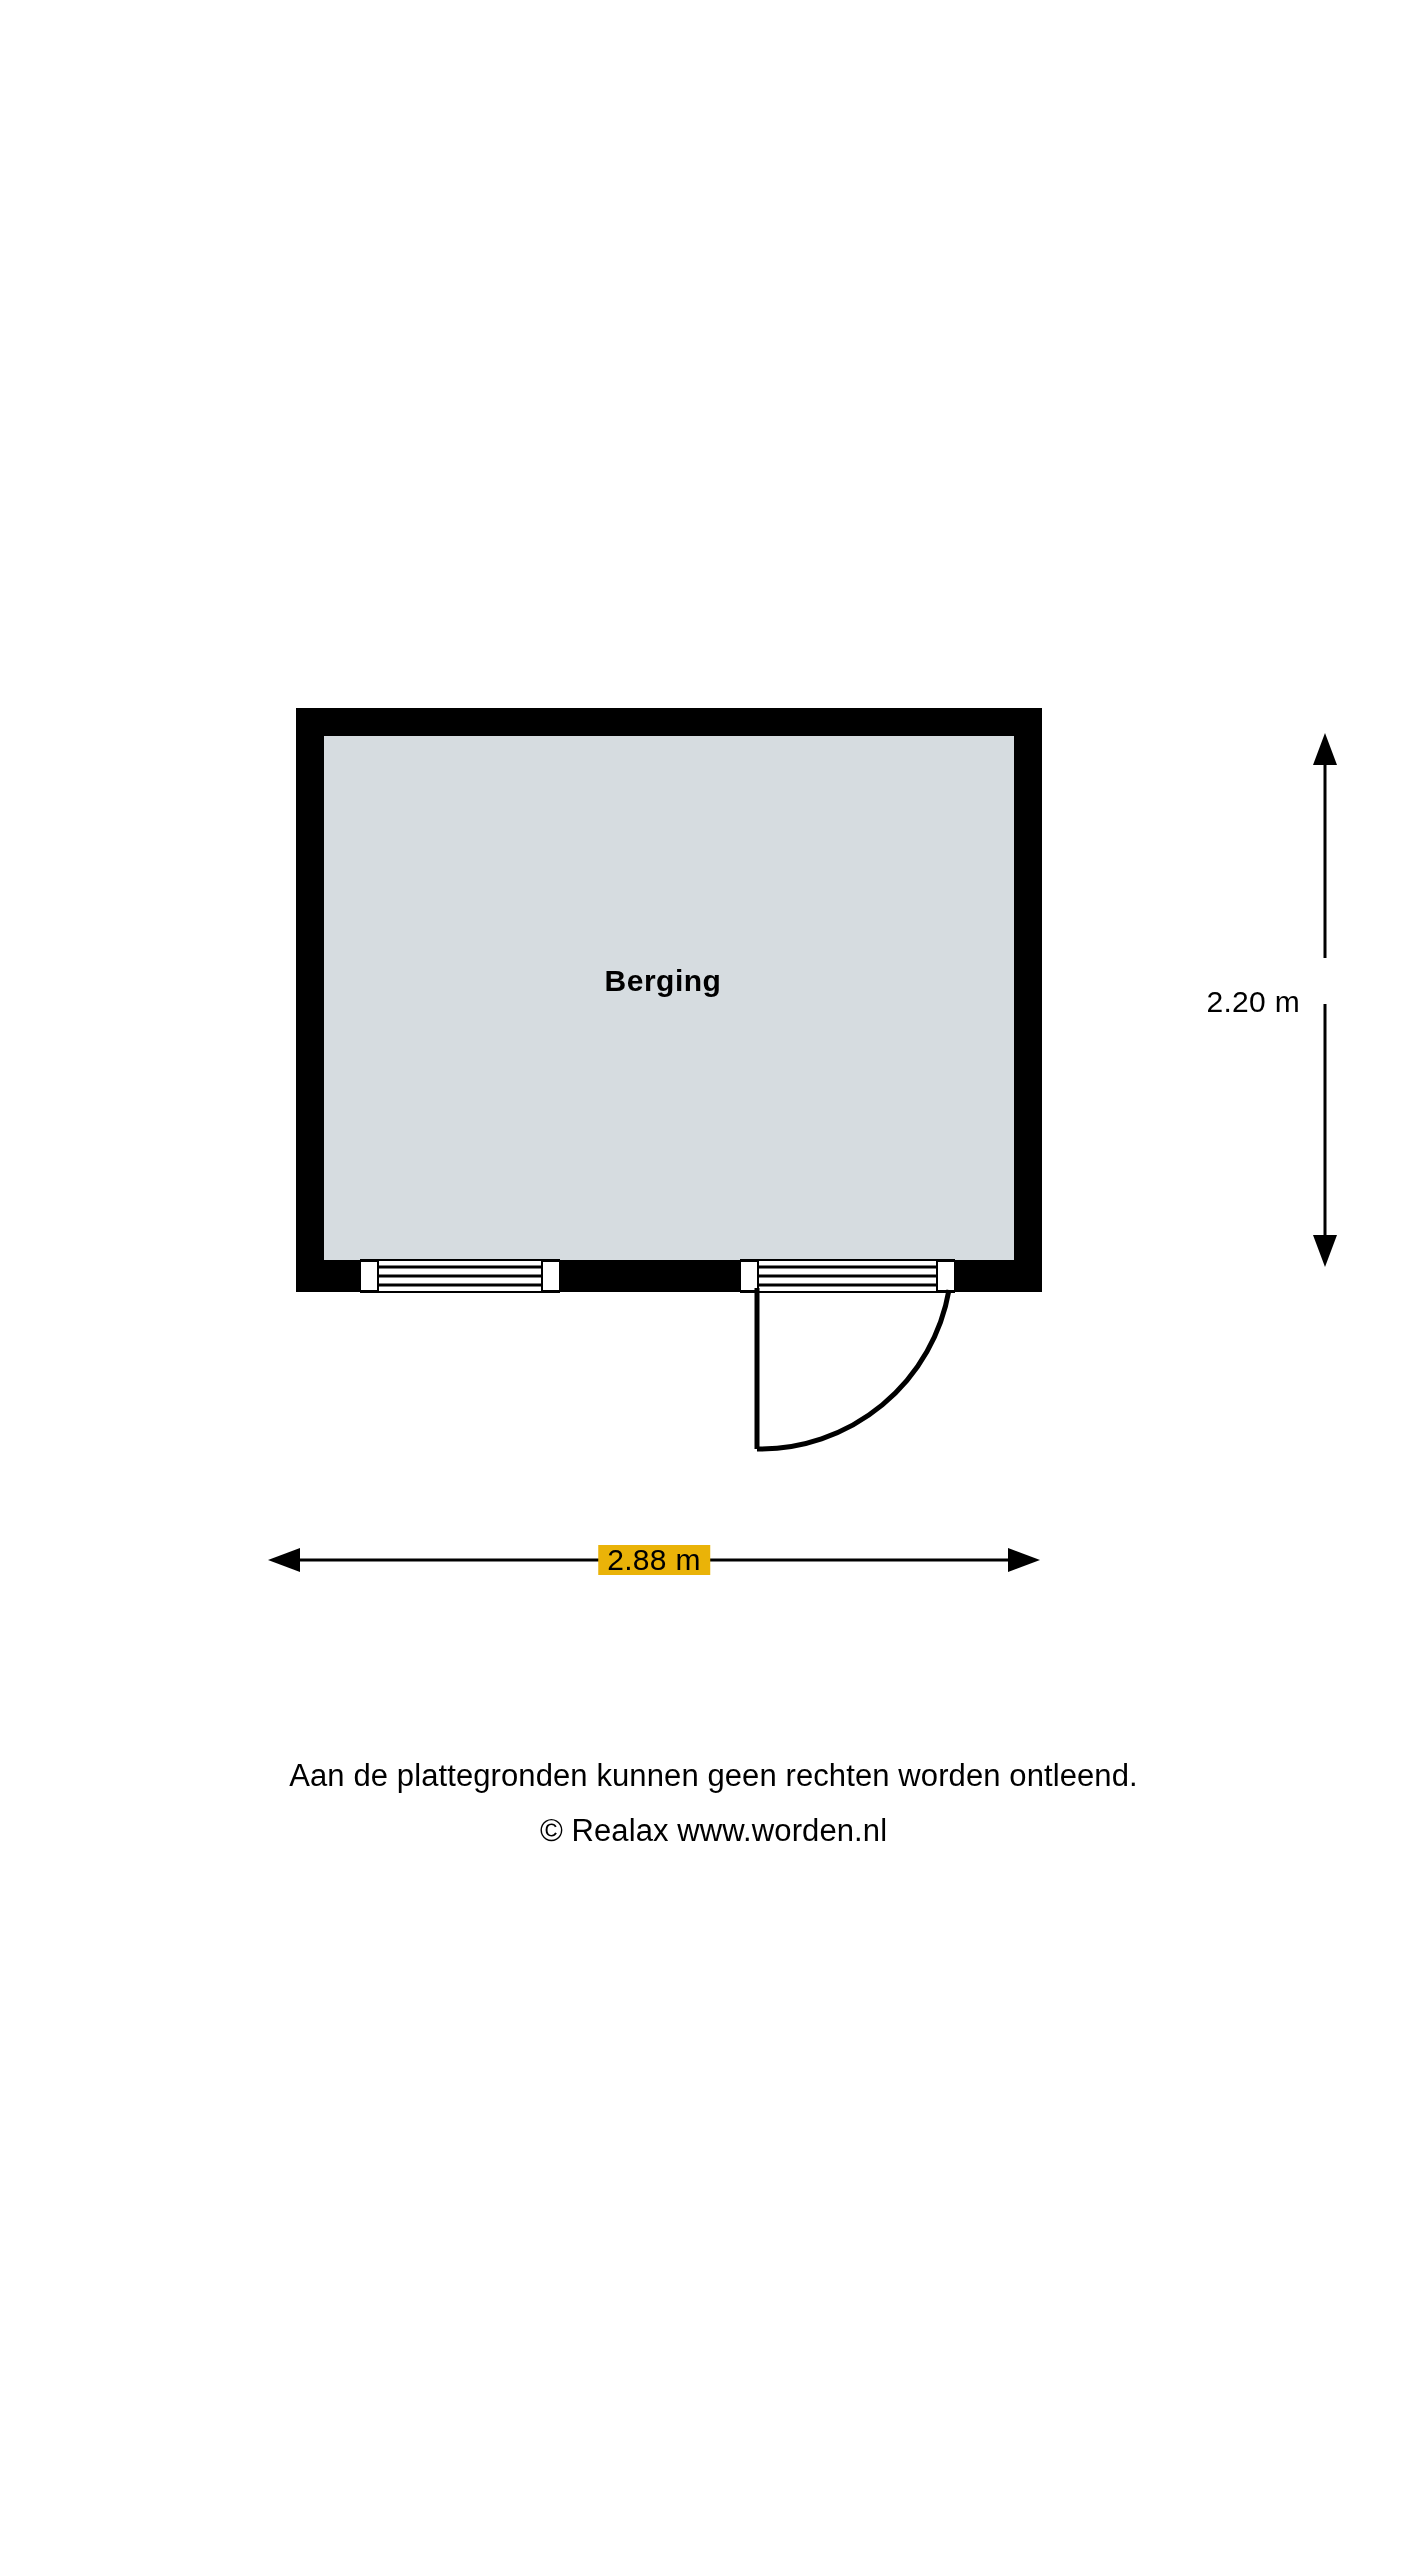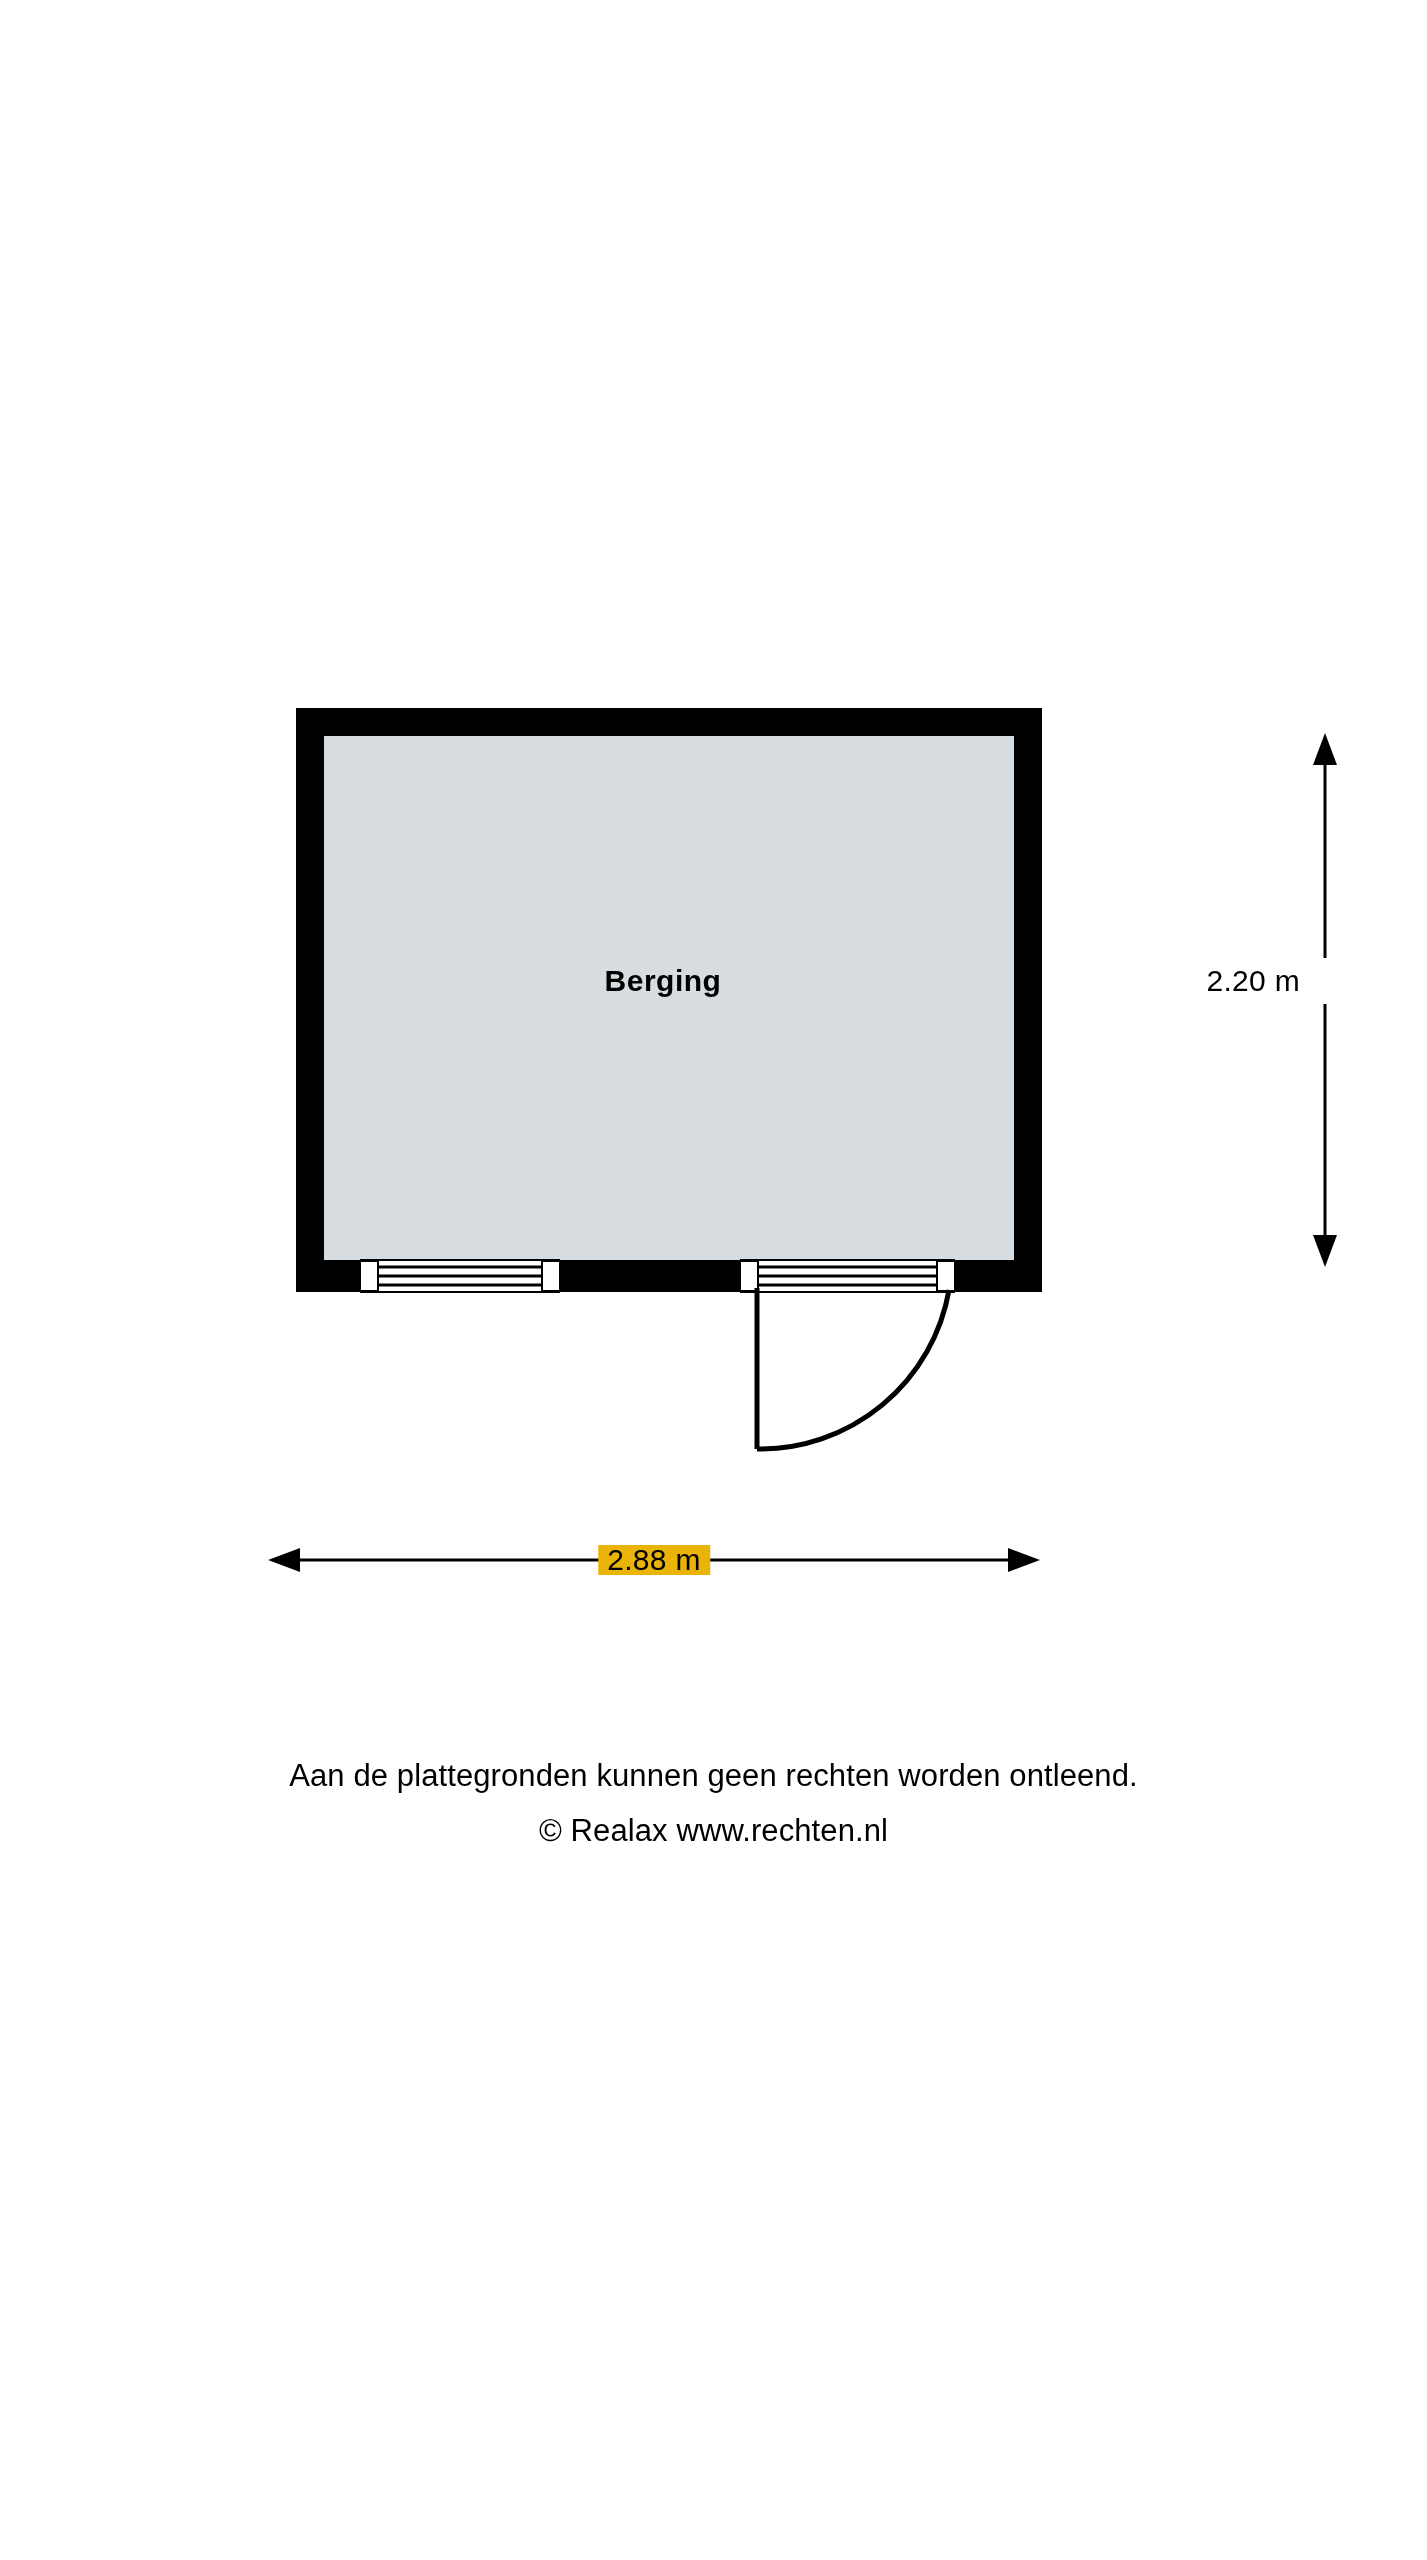--- a/index.html
+++ b/index.html
@@ -136,19 +136,19 @@
       <polygon points="1325,1267 1313,1235 1337,1235" fill="#000000"></polygon>
     </g>
 
   <rect x="1313" y="958" width="24" height="46" fill="#ffffff"></rect>
     </svg>
 
   <span class="txt room-label" style="left:663px; top:981px;">Berging</span>
 
   <span class="txt dim-label" style="left:654px; top:1560px;">2.88 m</span>
 
-  <span class="txt dim-label" style="left: 1300px; top: 981px; transform: translate(-100%, -50%); padding-right: 0px; background: rgb(255, 255, 255); padding-left: 10px;">2.20 m</span>
+  <span class="txt dim-label" style="left: 1300px; top: 1002px; transform: translate(-100%, -50%); padding-right: 0px; background: rgb(255, 255, 255); padding-left: 10px;">2.20 m</span>
 
   <span class="txt footer-line" style="top:1775px;">Aan de plattegronden kunnen geen rechten worden ontleend.</span>
 
-  <span class="txt footer-line" style="top:1830px;">© Realax www.rechten.nl</span>
+  <span class="txt footer-line" style="top:1830px;">© Realax www.worden.nl</span>
 
 </div>
 
 </body></html>

